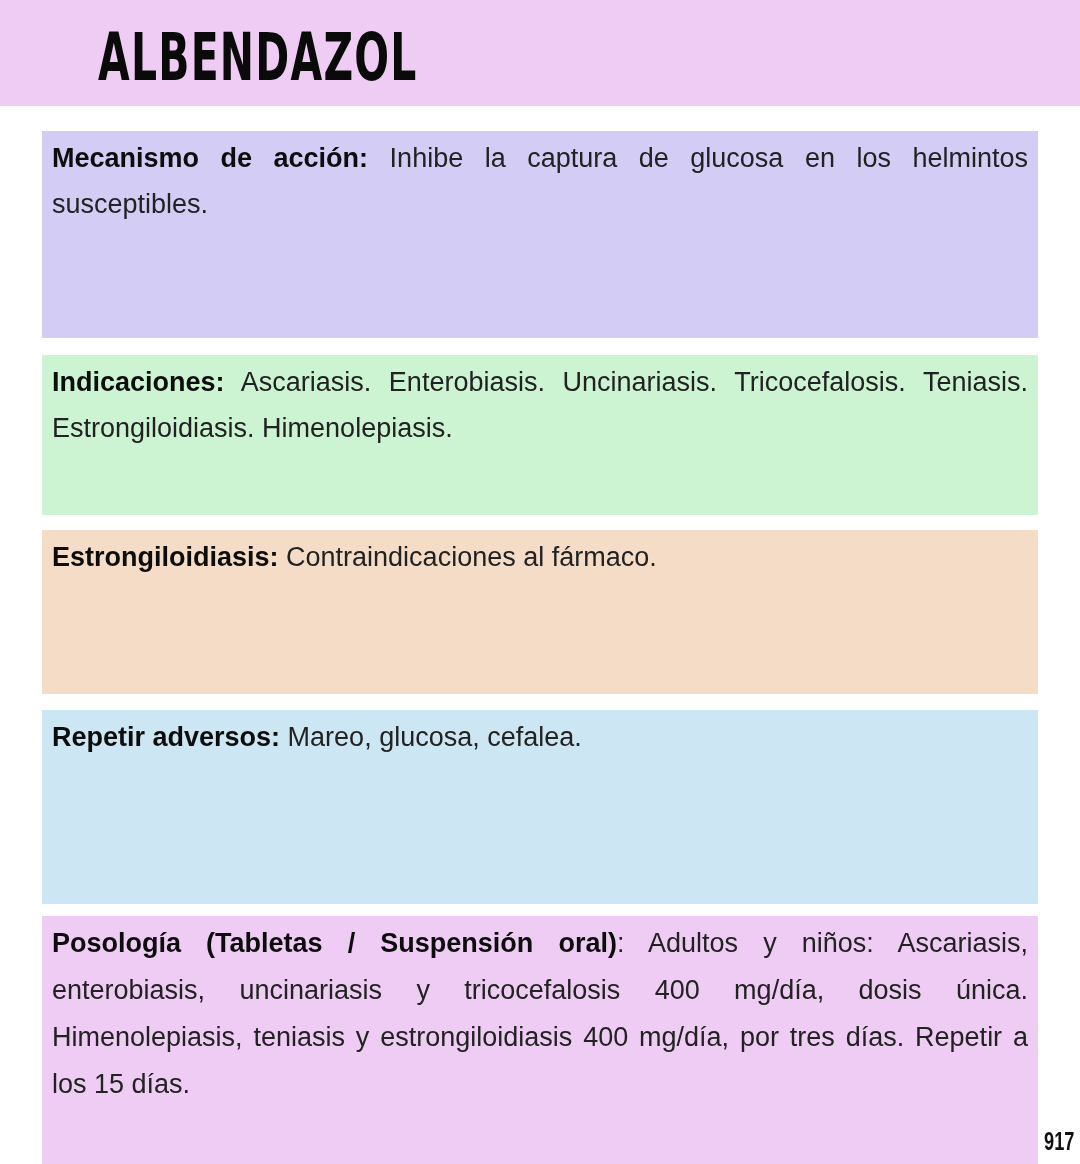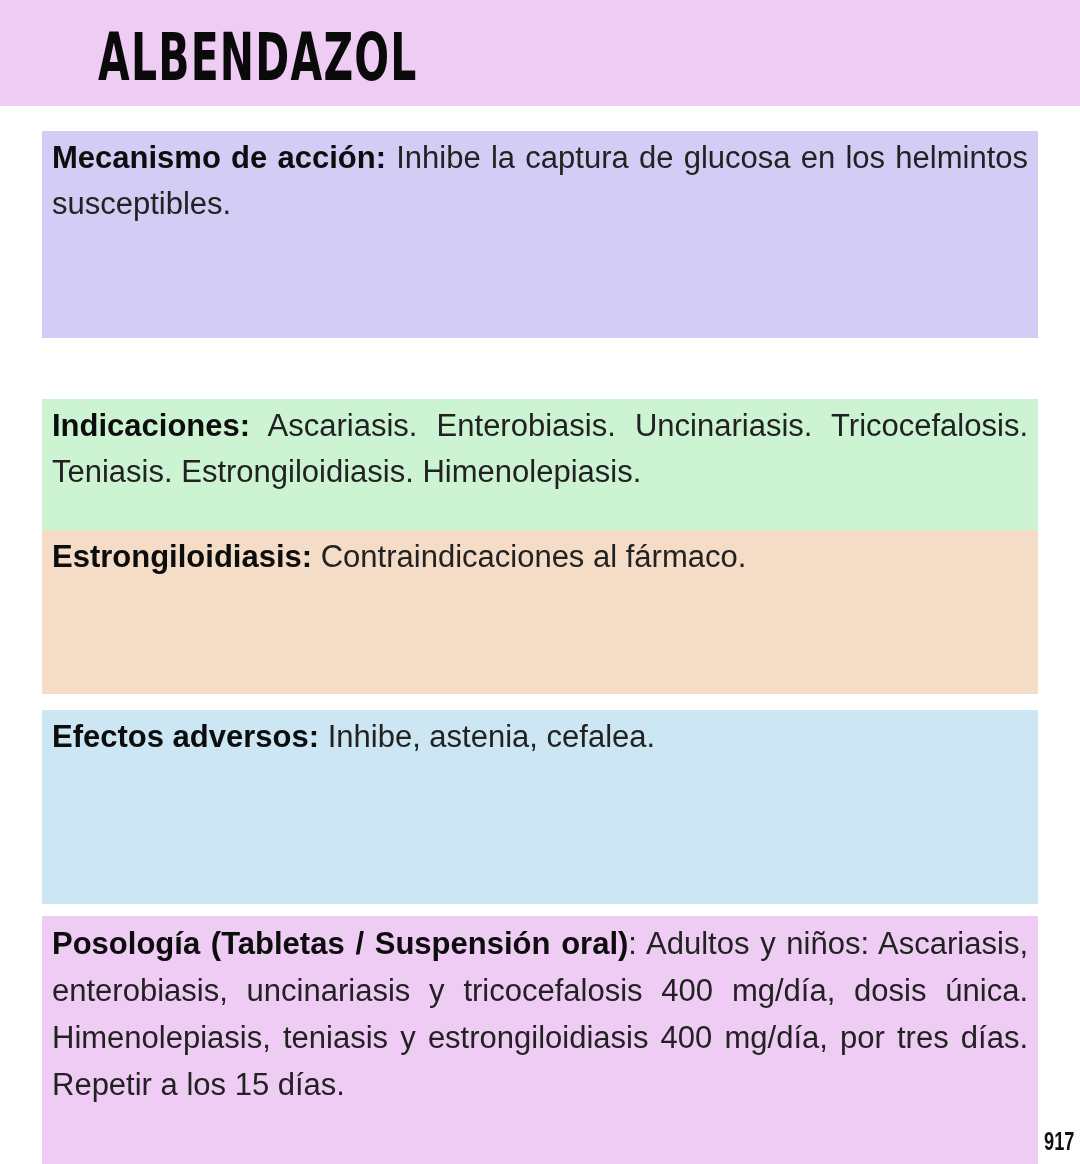--- a/index.html
+++ b/index.html
@@ -3,24 +3,24 @@
 <meta charset="utf-8">
 <style>
   html, body { margin:0; padding:0; }
   body { width:1080px; height:1164px; background:#ffffff; position:relative; overflow:hidden;
          font-family:"Liberation Sans", sans-serif; color:#1c1c1c; }
   .header { position:absolute; left:0; top:0; width:1080px; height:106px; background:#efccf4;
             display:flex; align-items:center; justify-content:flex-start; }
   .title { font-family:"DejaVu Sans", sans-serif; font-weight:bold; font-size:66px; color:#0a0a0a;
            transform:scaleX(0.62); letter-spacing:2px; line-height:1; margin-top:10px; }
   .box { position:absolute; left:42px; width:996px; box-sizing:border-box; padding:4px 10px 0 10px; }
-  .box p { margin:0; font-size:31px; line-height:46px; text-align:justify; color:#222; }
+  .box p { margin:0; font-size:27px; line-height:46px; text-align:justify; color:#222; }
   .box .lbl { font-weight:bold; color:#0d0d0d; }
   .mech { top:131px; height:207px; background:#d3ccf4; }
-  .ind { top:355px; height:160px; background:#ccf4d3;margin-top:44px; }
+  .ind { top:355px; height:160px; background:#ccf4d3; }
   .contra { top:530px; height:164px; background:#f4dcc6; }
   .adv { top:710px; height:194px; background:#cce6f4; }
   .pos { top:916px; height:256px; background:#efccf4; }
   .pos p { line-height:47px; }
   .pagenum { position:absolute; right:6px; top:1126px; font-weight:bold; font-size:26px; color:#111;
              transform:scaleX(0.7); transform-origin:right; }
 </style>
 </head>
 <body>
 
@@ -34,20 +34,20 @@
 
 <div class="box ind">
   <p><span class="lbl">Indicaciones:</span><span> Ascariasis. Enterobiasis. Uncinariasis. Tricocefalosis. Teniasis. Estrongiloidiasis. Himenolepiasis.</span></p>
 </div>
 
 <div class="box contra">
   <p><span class="lbl">Estrongiloidiasis:</span><span> Contraindicaciones al fármaco.</span></p>
 </div>
 
 <div class="box adv">
-  <p><span class="lbl">Efectos adversos:</span><span> Inhibe, astenia, cefalea.</span></p>
+  <p><span class="lbl">Repetir adversos:</span><span> Mareo, glucosa, cefalea.</span></p>
 </div>
 
 <div class="box pos">
   <p><span class="lbl">Posología (Tabletas / Suspensión oral)</span><span>: Adultos y niños: Ascariasis, enterobiasis, uncinariasis y tricocefalosis 400 mg/día, dosis única. Himenolepiasis, teniasis y estrongiloidiasis 400 mg/día, por tres días. Repetir a los 15 días.</span></p>
 </div>
 
 <div class="pagenum">917</div>
 
 </body></html>

